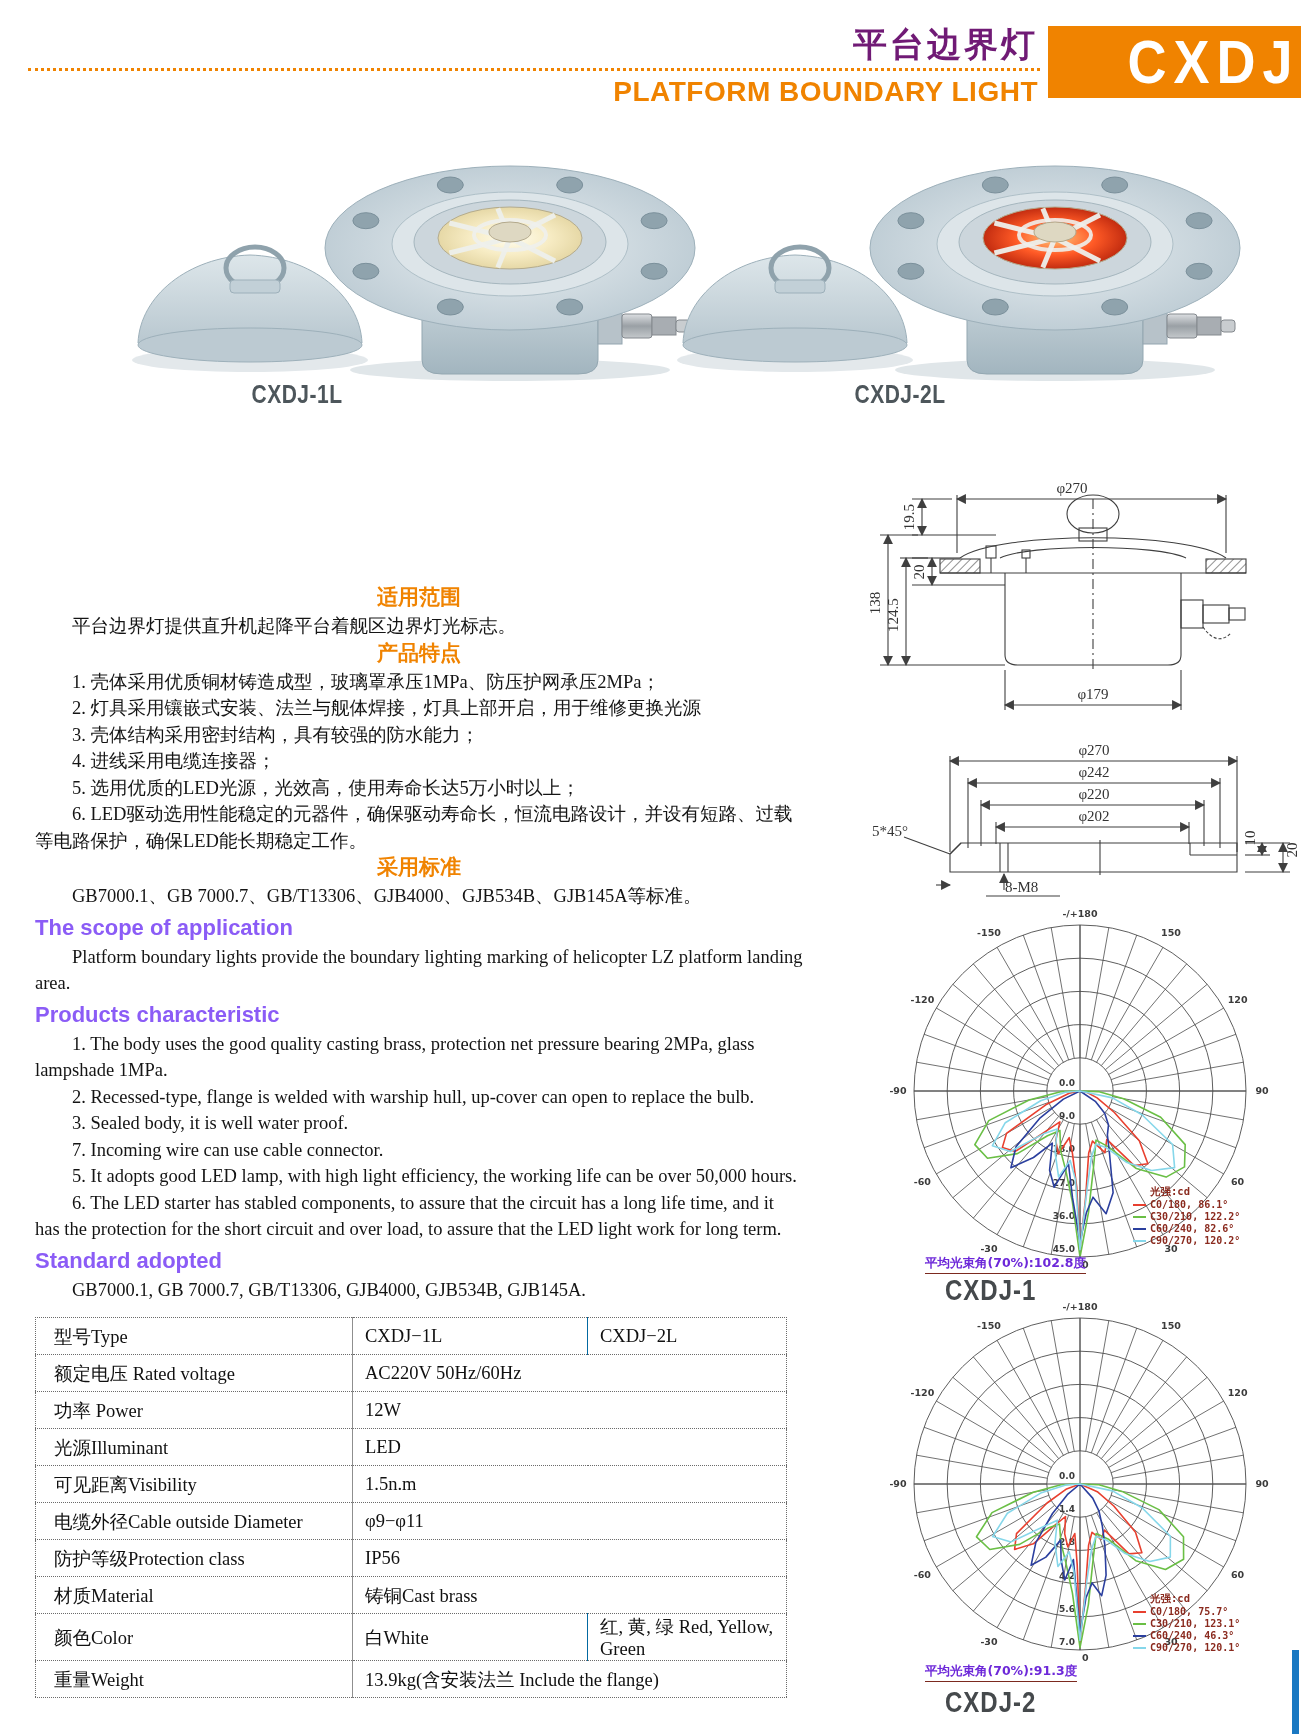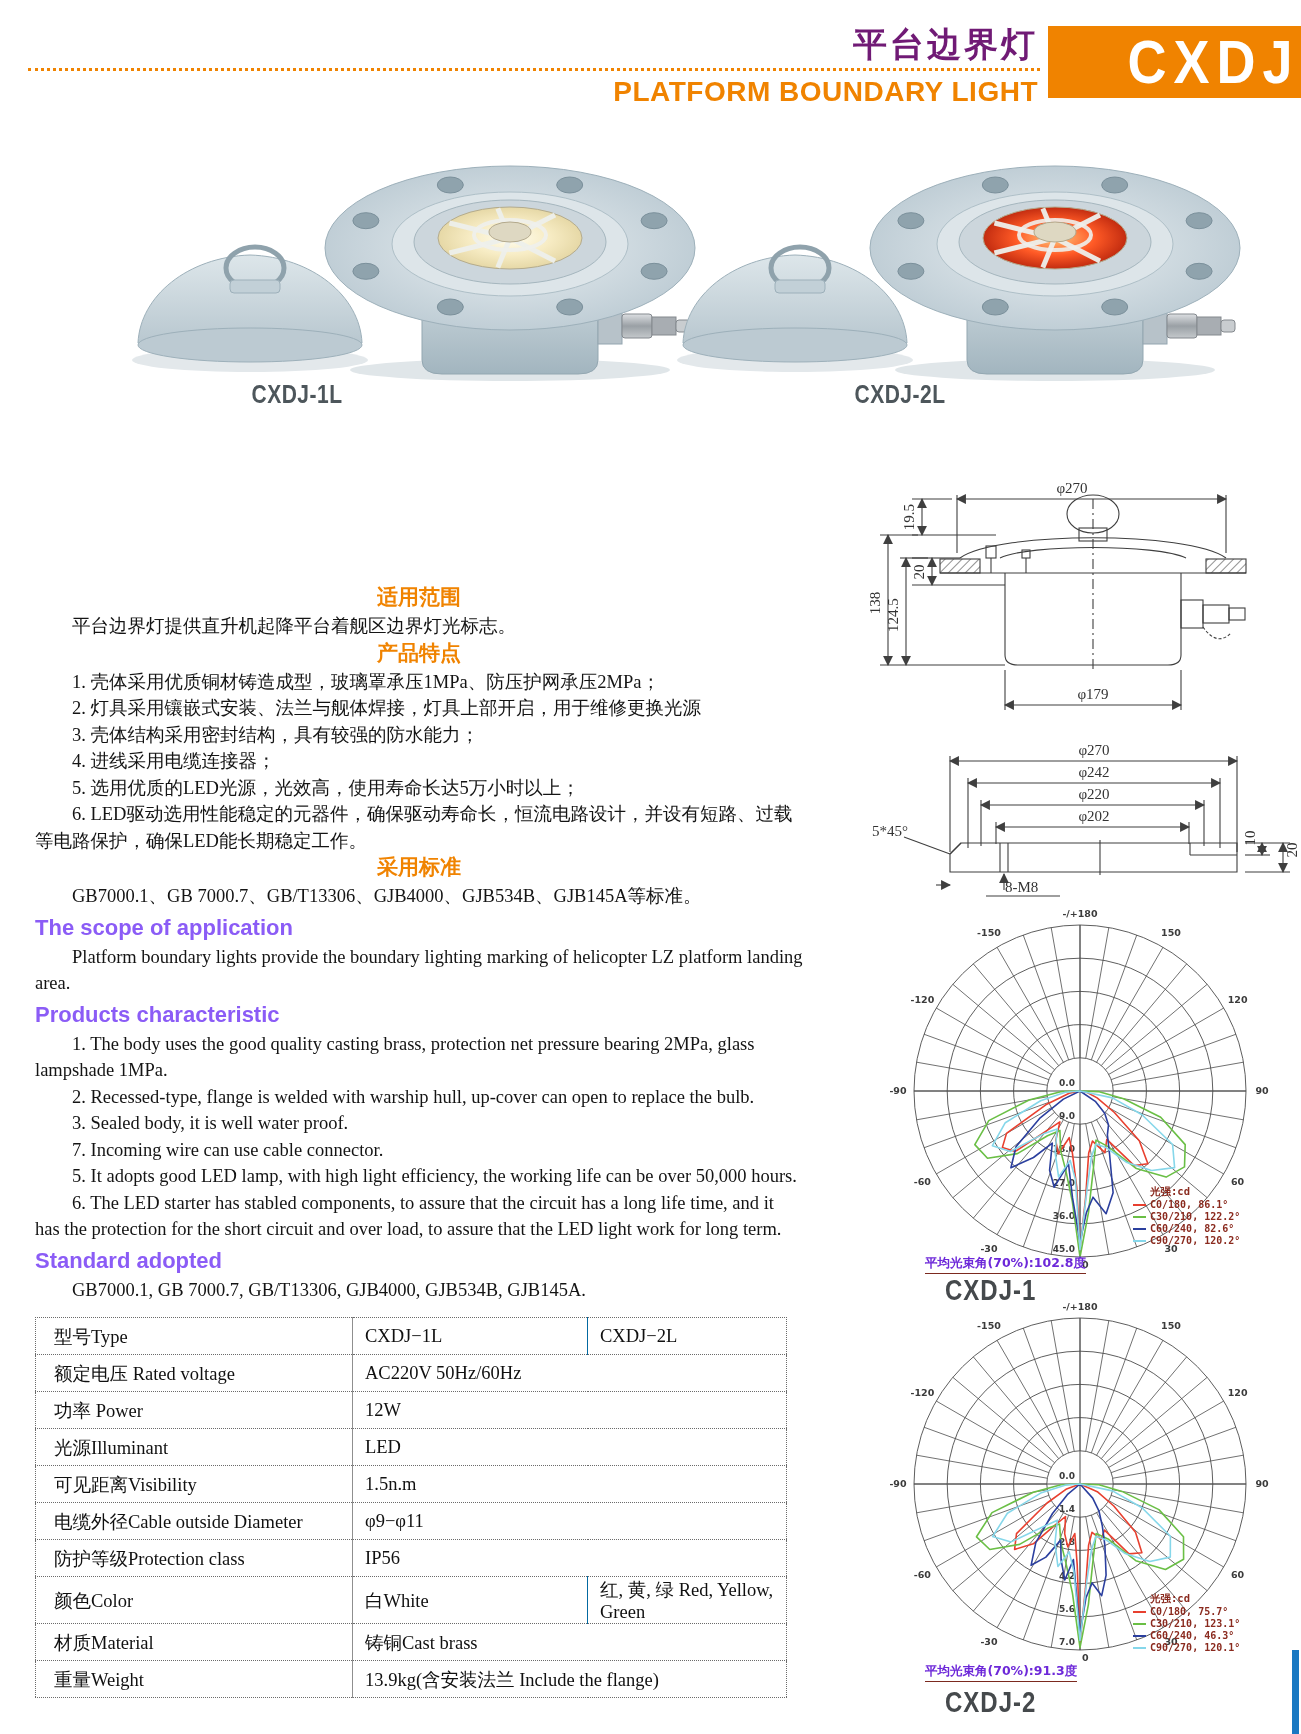--- a/index.html
+++ b/index.html
@@ -235,27 +235,27 @@
           </tr>
           <tr>
             <td class="lab">电缆外径Cable outside Diameter</td>
             <td class="v1" colspan="2">φ9−φ11</td>
           </tr>
           <tr>
             <td class="lab">防护等级Protection class</td>
             <td class="v1" colspan="2">IP56</td>
           </tr>
           <tr>
+            <td class="lab">材质Material</td>
+            <td class="v1" colspan="2">铸铜Cast brass</td>
+          </tr>
+          <tr>
             <td class="lab">颜色Color</td>
             <td class="v1 split">白White</td>
             <td class="v2">红, 黄, 绿 Red, Yellow, Green</td>
-          </tr>
-          <tr>
-            <td class="lab">材质Material</td>
-            <td class="v1" colspan="2">铸铜Cast brass</td>
           </tr>
           <tr>
             <td class="lab">重量Weight</td>
             <td class="v1" colspan="2">13.9kg(含安装法兰  Include the flange)</td>
           </tr>
         </tbody>
     </table>
   </div>
 
   <svg class="abs" style="left:800px;top:415px" width="500" height="305" viewBox="0 0 500 305">

